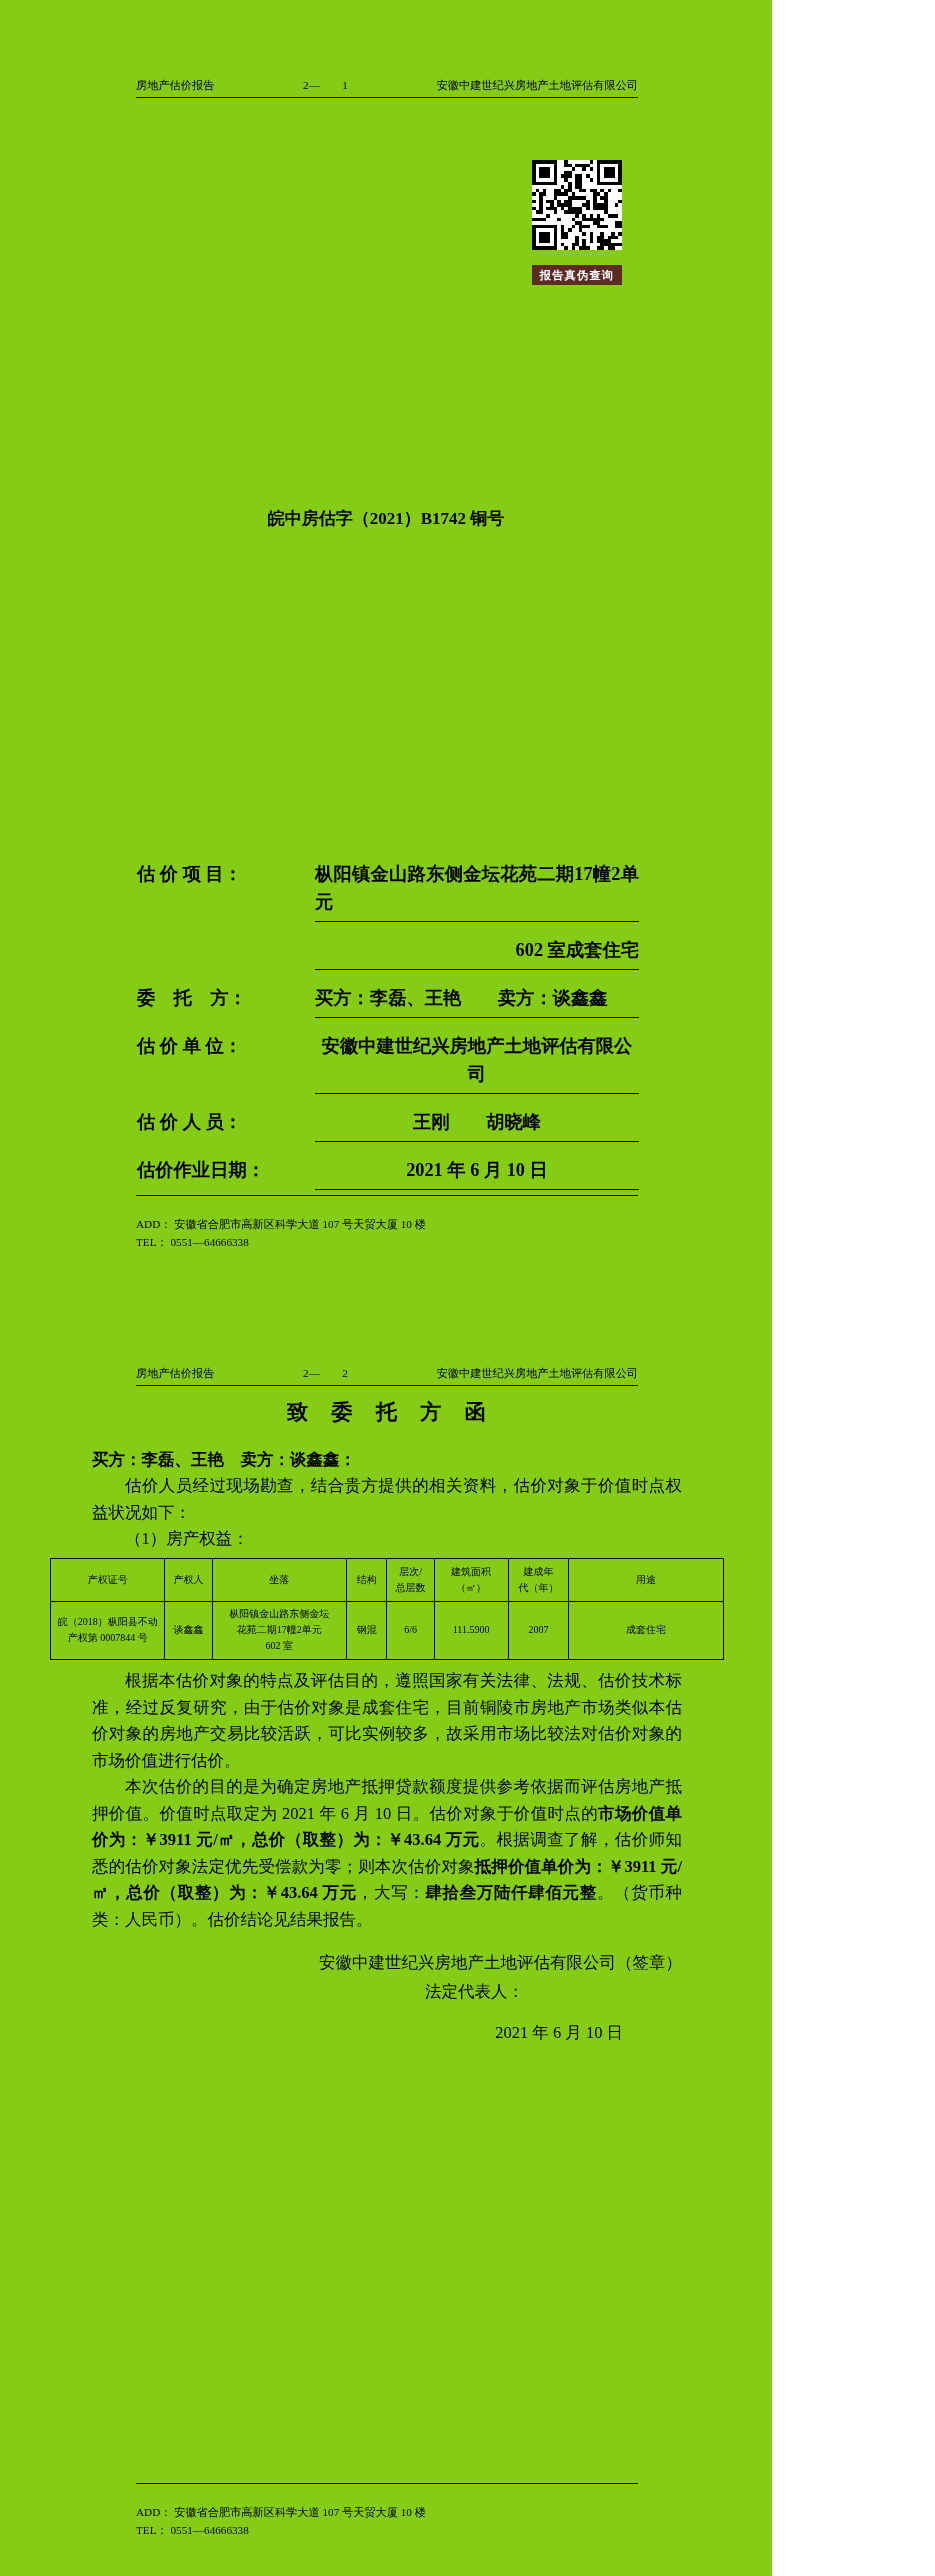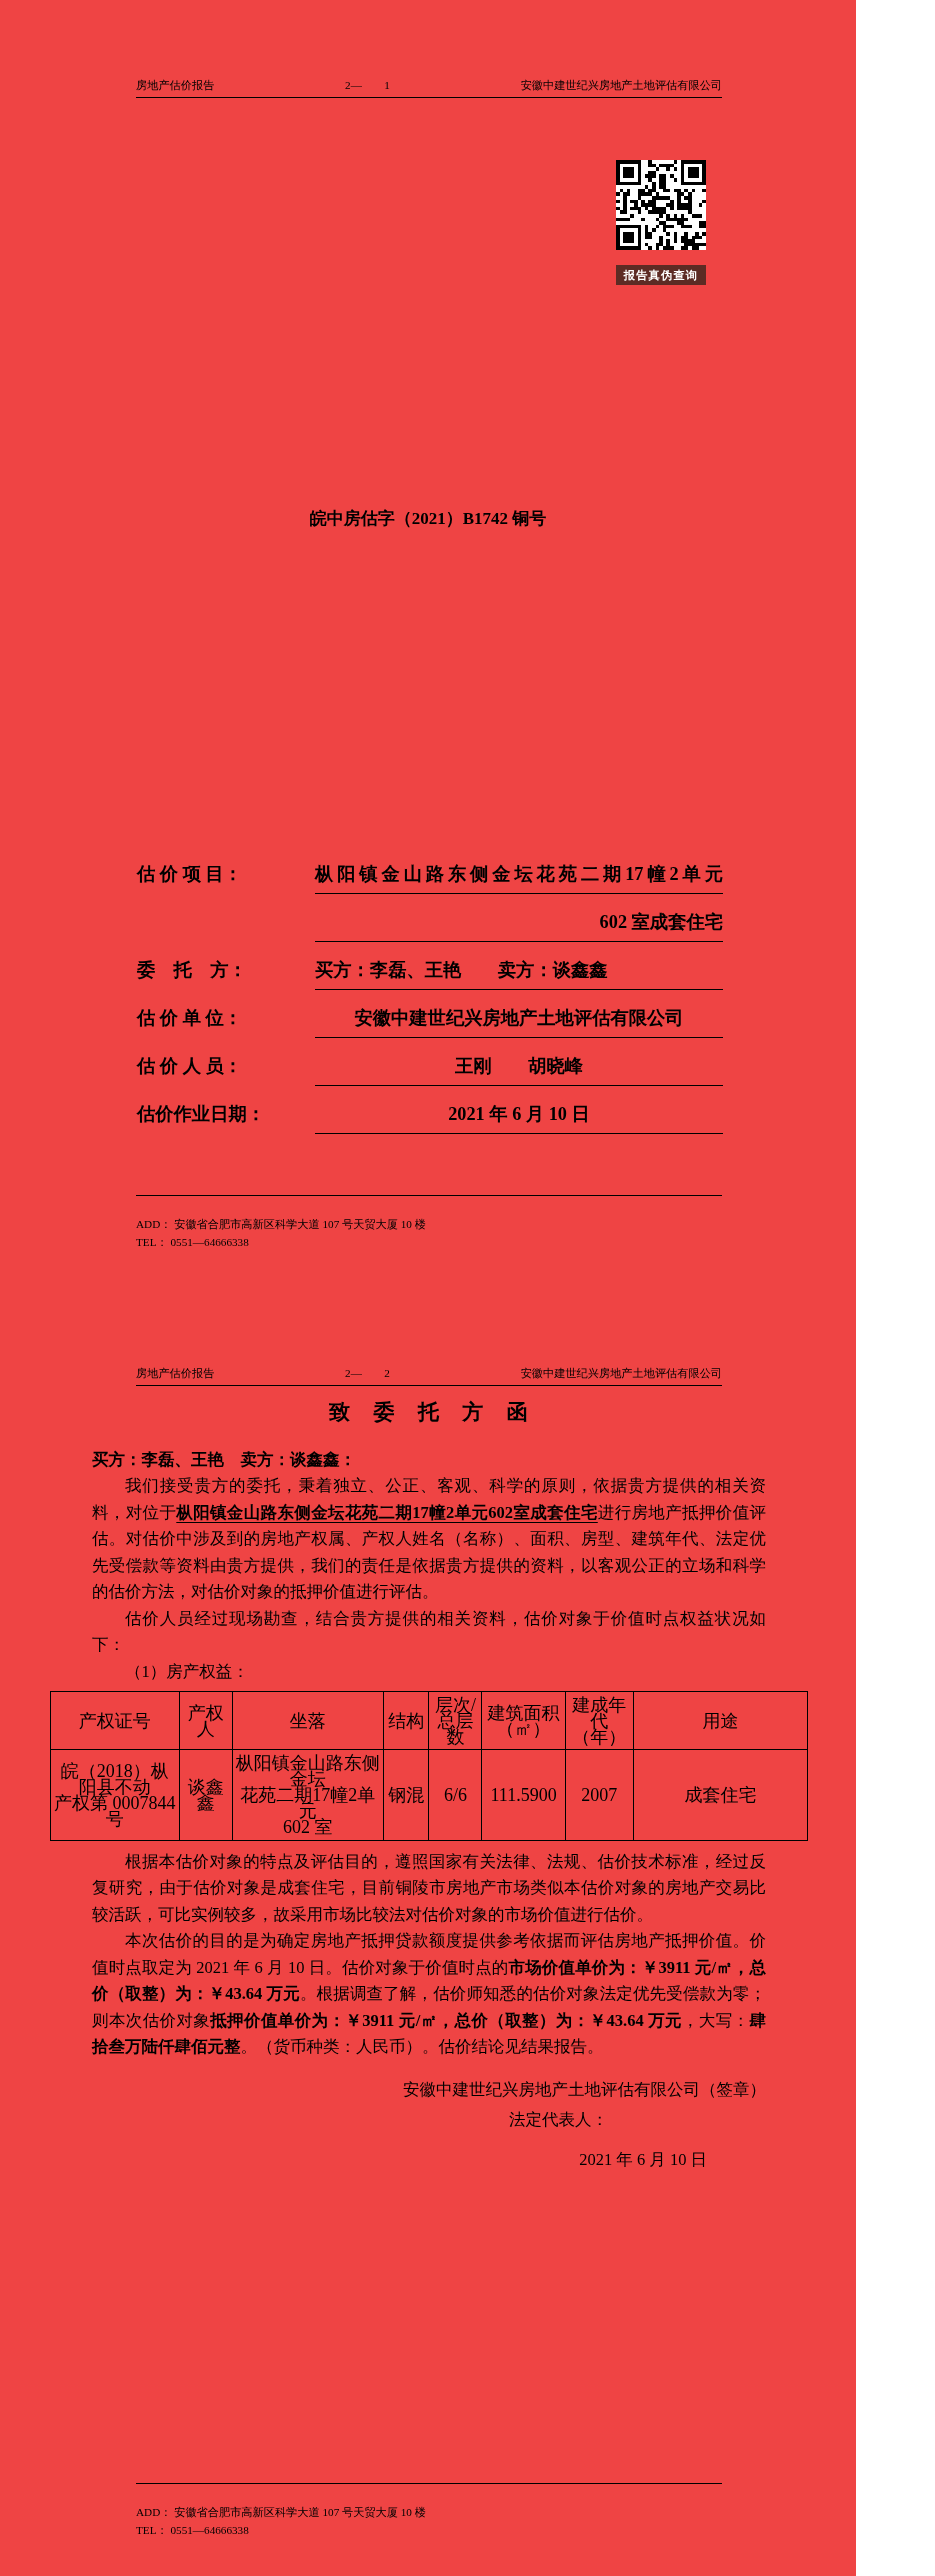--- a/index.html
+++ b/index.html
@@ -2,21 +2,21 @@
 <html style="font-size:9.4px"><head>
 <meta charset="utf-8">
 <style>
   * { margin:0; padding:0; box-sizing:border-box; }
   html, body { background:#ffffff; }
   body {
     width:936px;
     font-family:"Liberation Serif","DejaVu Serif",serif;
     color:#000;
   }
-  .page { position:relative; width:856px; height:1288px; background:#ef4444; overflow:hidden; }
+  .page { position:relative; width:772px; height:1288px; background:#84cc16; overflow:hidden; }
 
   
   .pg-header {
     position:absolute; top:78px; left:136px; right:134px;
     display:flex; justify-content:space-between; align-items:flex-end;
     font-size:11.2px; border-bottom:1.2px solid #000; padding-bottom:4.1px;
   }
   .pre { white-space:pre; }
   .pg-footer {
     position:absolute; top:1195px; left:136px; right:134px;
@@ -59,21 +59,21 @@
     text-align:center; font-size:21px; font-weight:bold;
     letter-spacing:1.2px; line-height:29.5px; margin-bottom:19px;
   }
   .salutation { font-weight:bold; }
   .para { text-indent:2em; }
   .b  { font-weight:bold; }
   .bu { font-weight:bold; text-decoration:underline; text-underline-offset:4.1px; }
   .prop-table {
     width:calc(100% + 84px); margin-left:-42px; margin-top:5.9px; margin-bottom:8.3px;
     border-collapse:collapse; table-layout:fixed;
-    font-size:18px; line-height:16px; text-align:center; text-indent:0;
+    font-size:10px; line-height:16px; text-align:center; text-indent:0;
   }
   .prop-table th, .prop-table td {
     border:0.6px solid #000; padding:4.7px 2.4px;
     font-weight:normal; white-space:pre-line; vertical-align:middle; text-align:center;
   }
   .sig-company { text-align:right; margin-top:16.5px; }
   .sig-rep     { text-align:right; padding-right:158px; margin-top:3px; }
   .sig-date    { text-align:right; padding-right:59px; margin-top:14px; }
 </style>
 </head>
@@ -336,21 +336,20 @@
     <span>房地产估价报告</span>
     <span class="pre">2—　　2</span>
     <span>安徽中建世纪兴房地产土地评估有限公司</span>
   </div>
 
   <div class="body2">
     <div class="letter-title">致　委　托　方　函</div>
 
     <p class="salutation">买方：李磊、王艳　卖方：谈鑫鑫：</p>
 
-    <p class="para"><span>我们接受贵方的委托，秉着独立、公正、客观、科学的原则，依据贵方提供的相关资料，对位于</span><span class="bu">枞阳镇金山路东侧金坛花苑二期17幢2单元602室成套住宅</span><span>进行房地产抵押价值评估。对估价中涉及到的房地产权属、产权人姓名（名称）、面积、房型、建筑年代、法定优先受偿款等资料由贵方提供，我们的责任是依据贵方提供的资料，以客观公正的立场和科学的估价方法，对估价对象的抵押价值进行评估。</span></p>
 
     <p class="para">估价人员经过现场勘查，结合贵方提供的相关资料，估价对象于价值时点权益状况如下：</p>
 
     <p class="para">（1）房产权益：</p>
 
     <table class="prop-table">
       <colgroup>
         <col style="width:17%">
           <col style="width:7%">
           <col style="width:20%">

